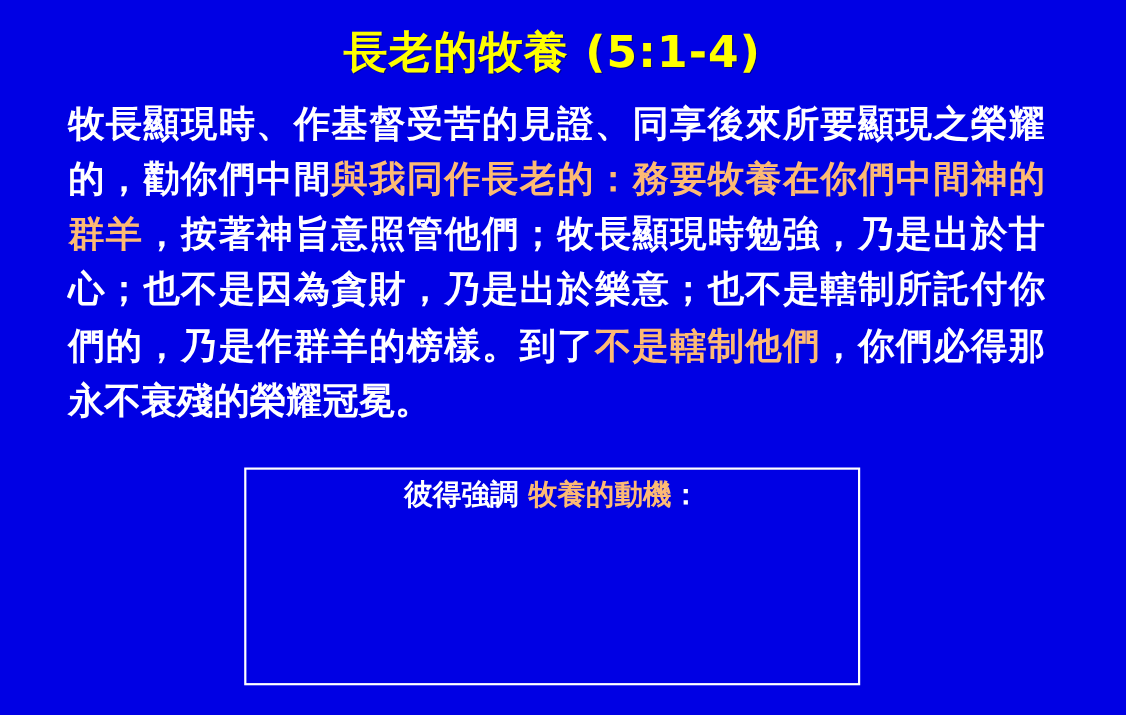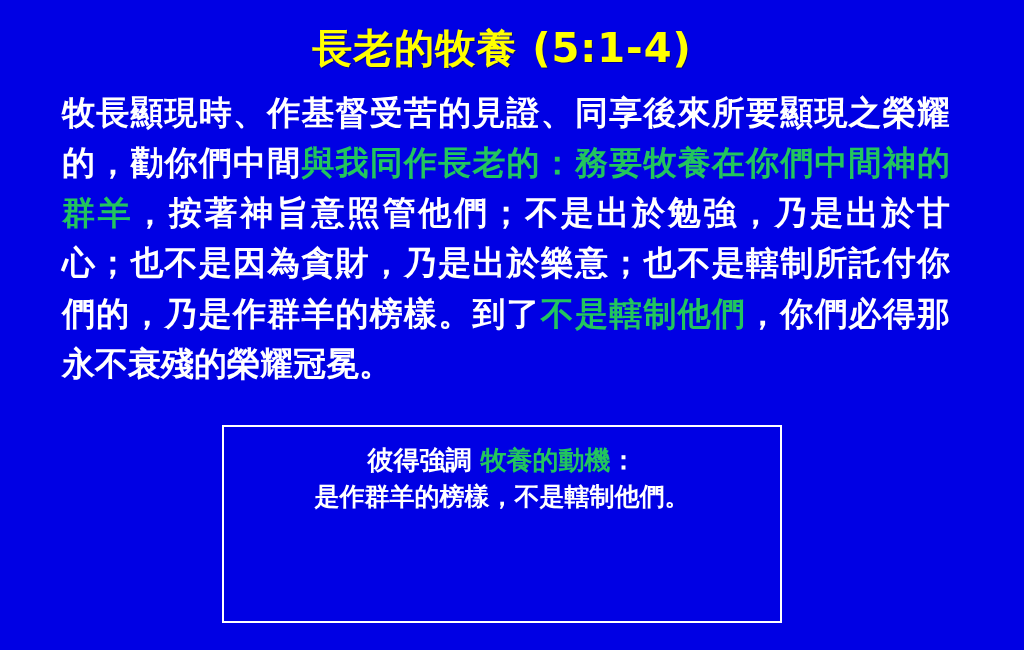--- a/index.html
+++ b/index.html
@@ -32,31 +32,31 @@
   .body-text {
     margin: 18px 54px 0 62px;
     color: #FFFFFF;
     font-size: 33px;
     font-weight: bold;
     line-height: 1.52;
     text-align: justify;
     text-justify: inter-ideograph;
   }
   .hl {
-    color: #22c55e;
+    color: #fdba74;
   }
   .note-box {
     position: absolute;
     left: 222px;
     top: 425px;
     width: 560px;
     height: 198px;
     border: 2px solid #FFFFFF;
     box-sizing: border-box;
-    padding-top: 10px;
+    padding-top: 0;
   }
   .note-line {
     color: #FFFFFF;
     text-align: center;
     font-weight: bold;
     line-height: 1.35;
   }
   .note-line.lead {
     font-size: 26px;
     margin-top: 6px;
@@ -70,24 +70,23 @@
   }
 </style>
 </head>
 <body>
 
 <div class="slide">
 
   <div class="title">長老的牧養 (5:1-4)</div>
 
   <div class="body-text">
-    <span>牧長顯現時、作基督受苦的見證、同享後來所要顯現</span><span>之榮耀的，勸你們中間</span><span class="hl">與我同作長老的：務要牧養在</span><span class="hl">你們中間神的群羊</span><span>，按著神旨意照管他們；不是出於</span><span>勉強，乃是出於甘心；也不是因為貪財，乃是出於樂</span><span>意；也不是轄制所託付你們的，乃是作群羊的榜樣。</span><span>到了</span><span class="hl">不是轄制他們</span><span>，你們必得那永不衰殘的榮耀冠冕。</span>
+    <span>牧長顯現時、作基督受苦的見證、同享後來所要顯現</span><span>之榮耀的，勸你們中間</span><span class="hl">與我同作長老的：務要牧養在</span><span class="hl">你們中間神的群羊</span><span>，按著神旨意照管他們；牧長顯現時</span><span>勉強，乃是出於甘心；也不是因為貪財，乃是出於樂</span><span>意；也不是轄制所託付你們的，乃是作群羊的榜樣。</span><span>到了</span><span class="hl">不是轄制他們</span><span>，你們必得那永不衰殘的榮耀冠冕。</span>
   </div>
 
   <div class="note-box">
     <div class="note-line lead">
       <span>彼得強調</span>
       <span class="hl">牧養的動機</span><span>：</span>
     </div>
-    <div class="note-line sub">是作群羊的榜樣，不是轄制他們。</div>
   </div>
 
 </div>
 
 </body></html>

